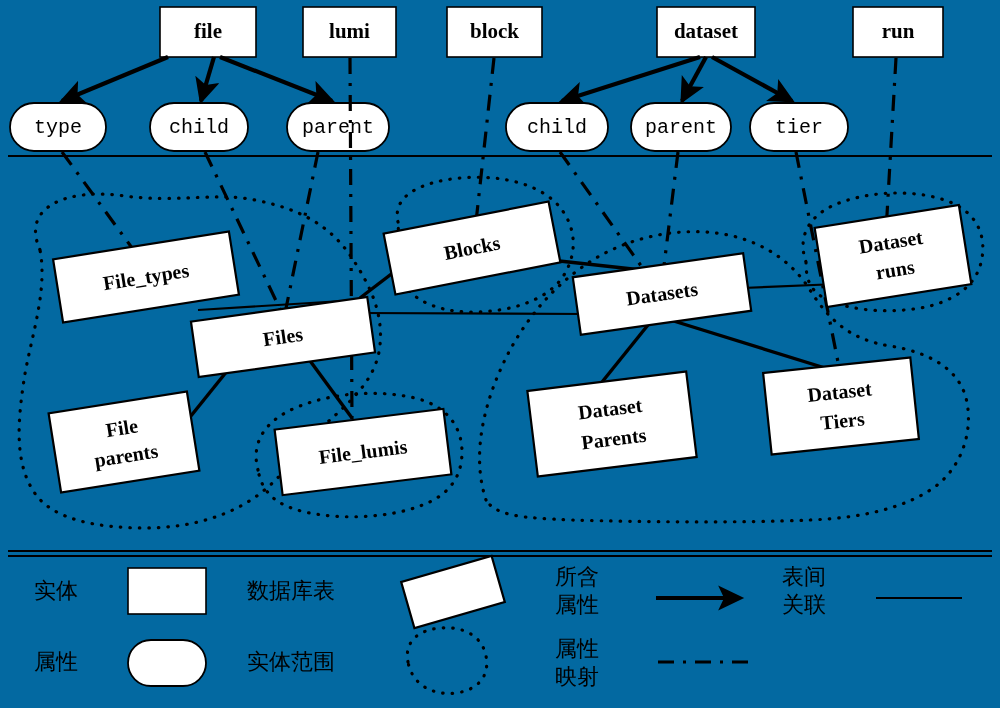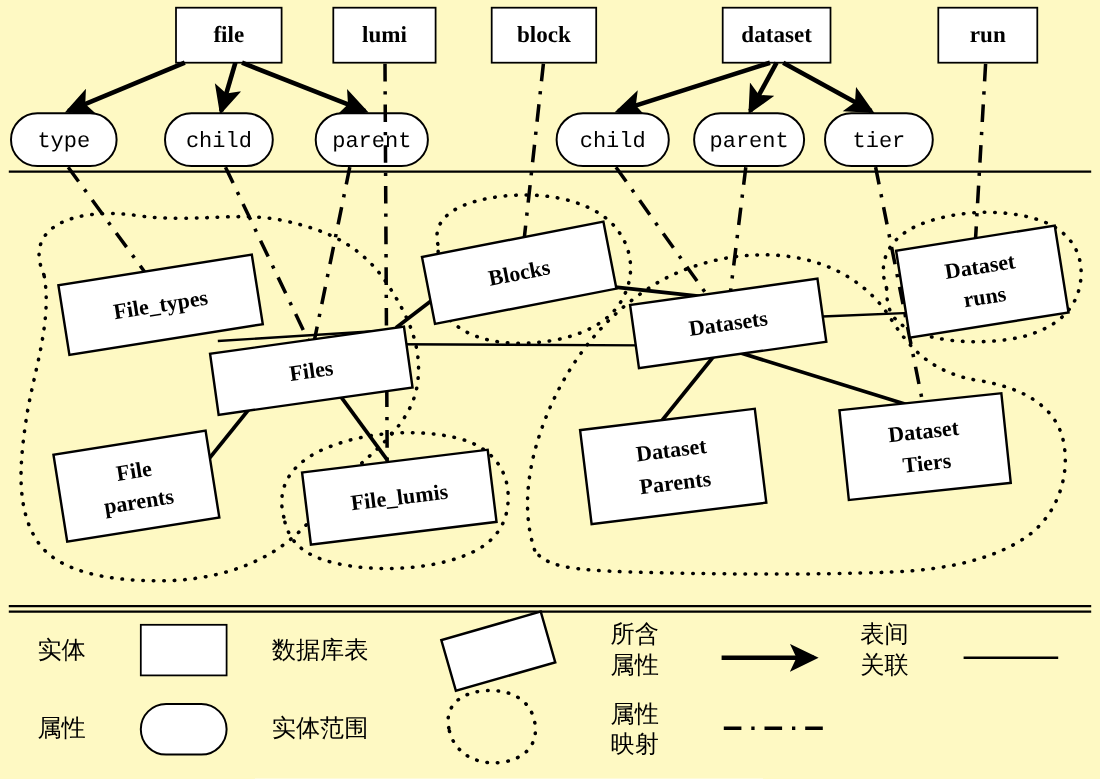--- a/index.html
+++ b/index.html
@@ -10,21 +10,21 @@
   body {
     width: 1000px;
     height: 708px;
     font-family: "Liberation Serif", "DejaVu Serif", serif;
     overflow: hidden;
   }
   #stage {
     position: relative;
     width: 1000px;
     height: 708px;
-    background: #fef9c3;
+    background: #0369a1;
   }
   svg#diagram {
     position: absolute;
     left: 0;
     top: 0;
     width: 1000px;
     height: 708px;
   }
   .entity-label {
     font-family: "Liberation Serif", "DejaVu Serif", serif;

